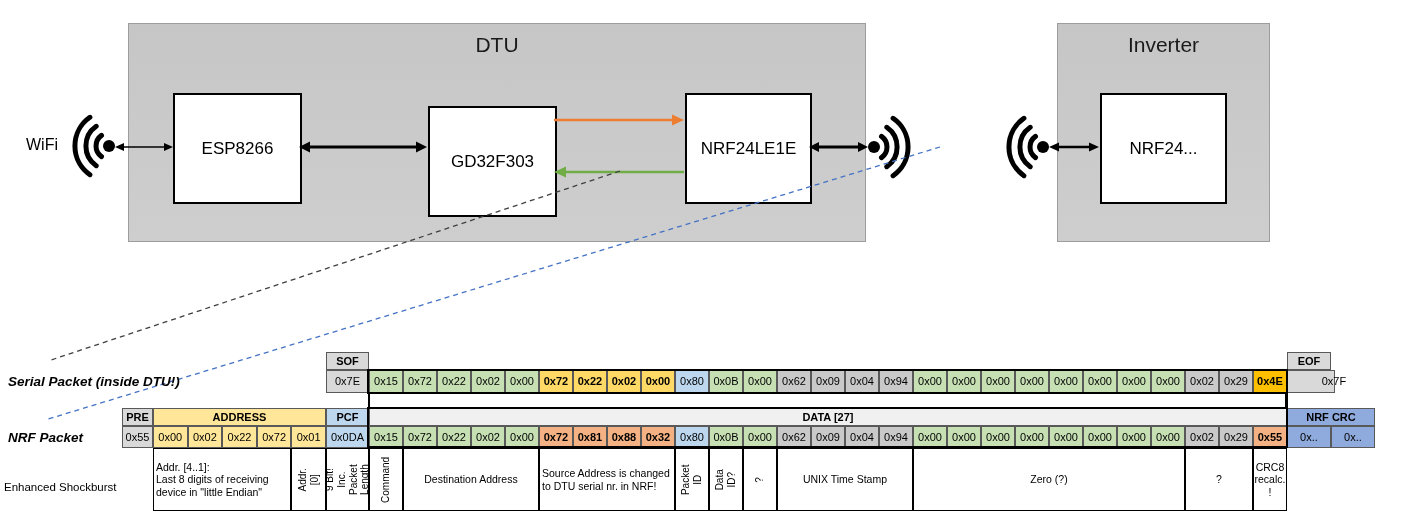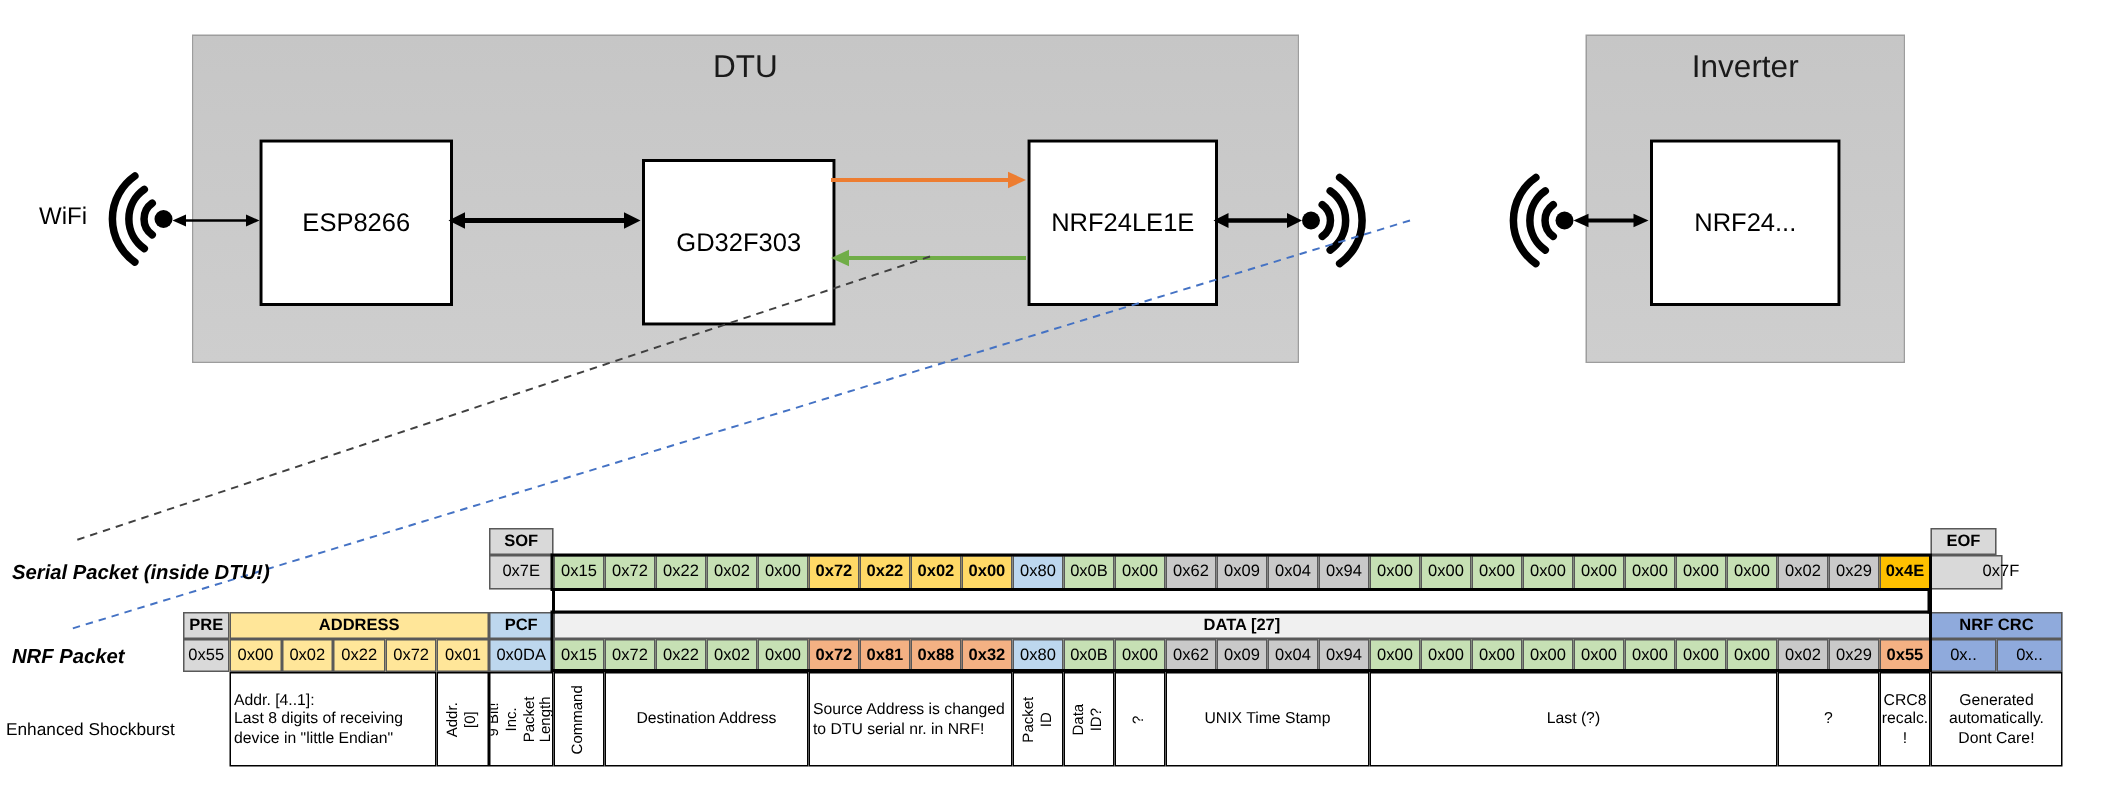--- a/index.html
+++ b/index.html
@@ -220,26 +220,23 @@
   <div class="ann rot" style="grid-area:6/8;"><span>9 Bit!
 Inc. Packet
 Length</span></div>
   <div class="ann rot" style="grid-area:6/9;"><span>Command</span></div>
   <div class="ann left c-salmon" style="grid-area:6/14/7/18;">Source Address is changed to DTU serial nr. in NRF!</div>
   <div class="ann" style="grid-area:6/10/7/14;">Destination Address</div>
   <div class="ann rot" style="grid-area:6/18;"><span>Packet ID</span></div>
   <div class="ann rot" style="grid-area:6/19;"><span>Data ID?</span></div>
   <div class="ann rot" style="grid-area:6/20;"><span>?</span></div>
   <div class="ann" style="grid-area:6/21/7/25;">UNIX Time Stamp</div>
-  <div class="ann" style="grid-area:6/25/7/33;">Last (?)</div>
+  <div class="ann" style="grid-area:6/25/7/33;">Zero (?)</div>
   <div class="ann" style="grid-area:6/33/7/35;">?</div>
   <div class="ann c-salmon" style="grid-area:6/35;">CRC8
 recalc.
 !</div>
-  <div class="ann" style="grid-area:6/36/7/38;">Generated
-automatically.
-Dont Care!</div>
 
   <div class="thick-rect" style="left:367px;top:17px;width:921px;height:25px;"></div>
   <div class="thick-rect" style="left:367px;top:55px;width:921px;height:41px;"></div>
   <div class="connector" style="left:367.5px;top:40px;width:2.5px;height:17px;"></div>
   <div class="connector" style="left:1285px;top:40px;width:2.5px;height:17px;"></div>
 </div>
 
 </body></html>

